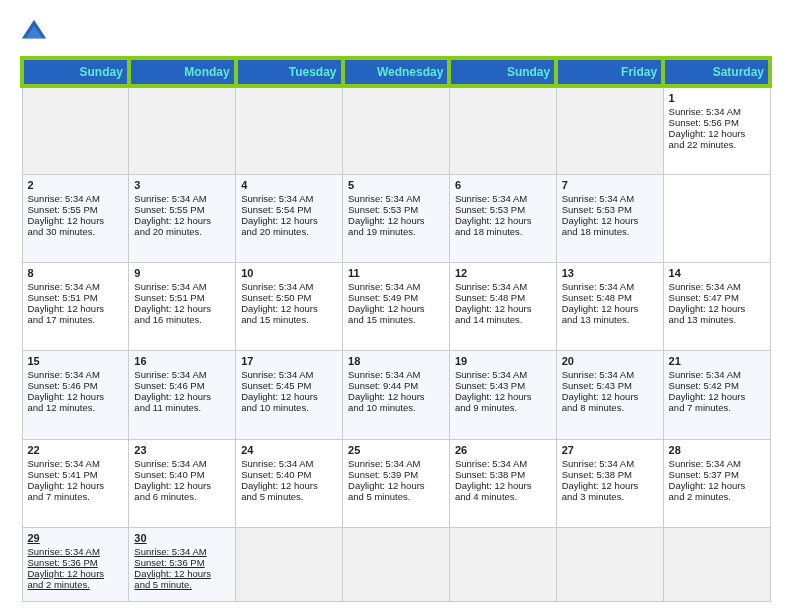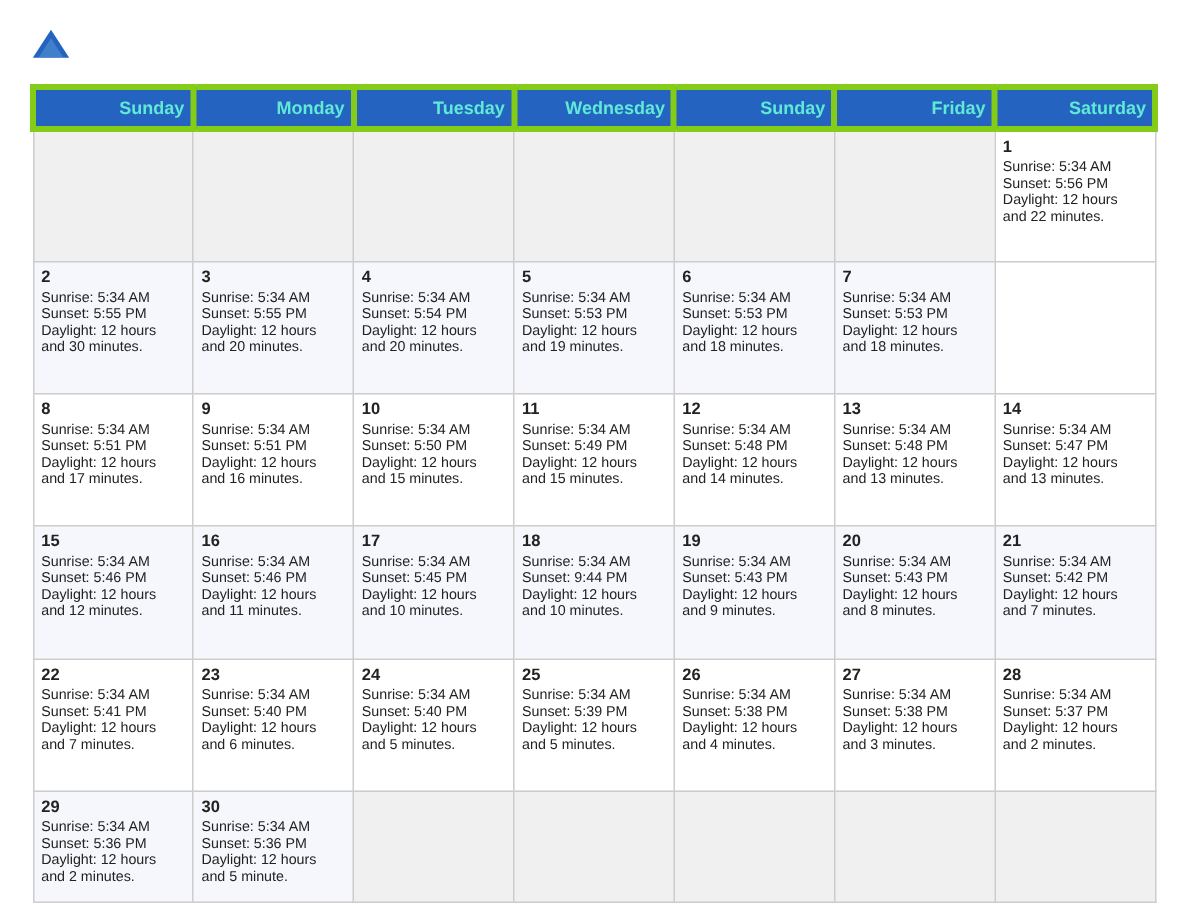--- a/index.html
+++ b/index.html
@@ -93,20 +93,21 @@
       font-size: 11px;
       font-weight: bold;
       display: block;
       margin-bottom: 2px;
     }
     .cell-empty {
       background: #f0f0f0 !important;
     }
     .last-row td {
       height: 65px;
+      text-decoration: underline;
     }
   </style>
 </head>
 <body>
 
 <div class="page">
   <div class="header">
     <div class="logo">
       <svg class="logo-icon" viewBox="0 0 30 30" xmlns="http://www.w3.org/2000/svg">
         <polygon points="15,2 28,22 2,22" fill="#2563c0"></polygon>

